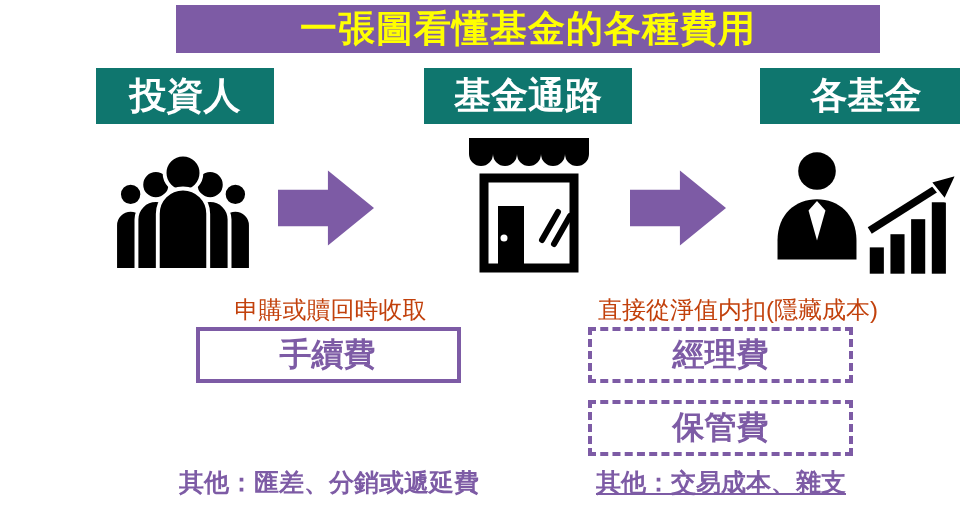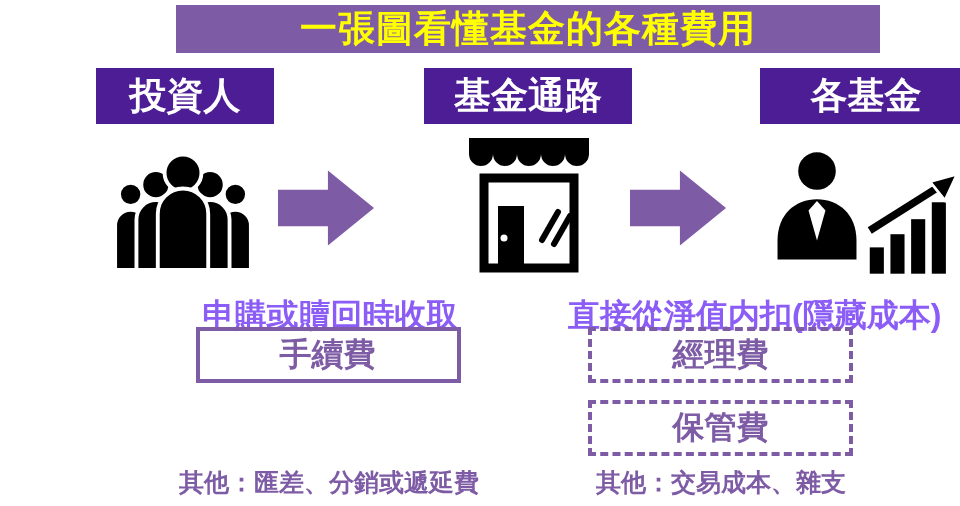--- a/index.html
+++ b/index.html
@@ -6,56 +6,56 @@
   .page {
     position:relative; width:960px; height:506px; background:#ffffff;
     font-family:"Liberation Sans","DejaVu Sans",sans-serif; overflow:hidden;margin-left:48px;
   }
   .title-bar {
     position:absolute; left:128px; top:5px; width:704px; height:48px;
     background:#7D5BA5; display:flex; align-items:center; justify-content:center;
   }
   .title-text { color:#FFFF00; font-size:37px; font-weight:bold; letter-spacing:1px; white-space:nowrap; }
   .col-header {
-    position:absolute; background:#4c1d95; color:#ffffff; font-weight:bold;
+    position:absolute; background:#0f766e; color:#ffffff; font-weight:bold;
     font-size:37px; display:flex; align-items:center; justify-content:center; white-space:nowrap;
   }
   .hdr1 { left:48px;  top:68px; width:178px; height:56px; }
   .hdr2 { left:376px; top:68px; width:208px; height:56px; }
   .hdr3 { left:712px; top:68px; width:196px; height:56px;padding-left:8px; }
   .icon { position:absolute; }
   .ic-people { left:56px;  top:142px; width:158px; height:128px; }
   .ic-arrow1 { left:230px; top:162px; width:96px;  height:92px; }
   .ic-store  { left:406px; top:134px; width:150px; height:142px; }
   .ic-arrow2 { left:582px; top:162px; width:96px;  height:92px; }
   .ic-person { left:722px; top:146px; width:94px;  height:114px; }
   .ic-chart  { left:818px; top:170px; width:94px;  height:104px; }
   .caption {
-    position:absolute; color:#8b5cf6; font-weight:bold; font-size:32px;
+    position:absolute; color:#c2410c; font-weight:normal; font-size:24px;
     text-align:center; white-space:nowrap;
   }
   .cap-left  { left:140px; top:294px; width:285px; }
   .cap-right { left:520px; top:294px; width:340px; }
   .fee-box {
     position:absolute; width:257px; height:48px; border:4px solid #7D5BA5;
     display:flex; align-items:center; justify-content:center;
     color:#7D5BA5; font-weight:bold; font-size:32px; white-space:nowrap;
   }
   .fee-box.dashed { border-style:dashed; }
   .fb1 { left:148px; top:327px; }
   .fb2 { left:148px; top:400px; }
   .fb3 { left:540px; top:327px; }
   .fb4 { left:540px; top:400px; }
   .fee-suffix { font-size:22px; font-weight:bold; margin-left:2px; }
   .footnote {
     position:absolute; color:#7D5BA5; font-weight:bold; font-size:25px;
     text-align:center; white-space:nowrap;
   }
   .fn-left  { left:100px; top:466px; width:362px; }
-  .fn-right { left:530px; top:466px; width:310px; text-align:left; padding-left:18px; box-sizing:border-box; }
+  .fn-right { left:530px; top:466px; width:310px; text-align:left; padding-left:18px; box-sizing:border-box;text-decoration:underline; }
   .watermark {
     position:absolute; left:690px; top:448px; width:228px;
     color:#A8A8A8; font-size:22px; text-align:right; white-space:nowrap;
   }
 </style>
 </head>
 <body>
 
 <div class="page">
 

